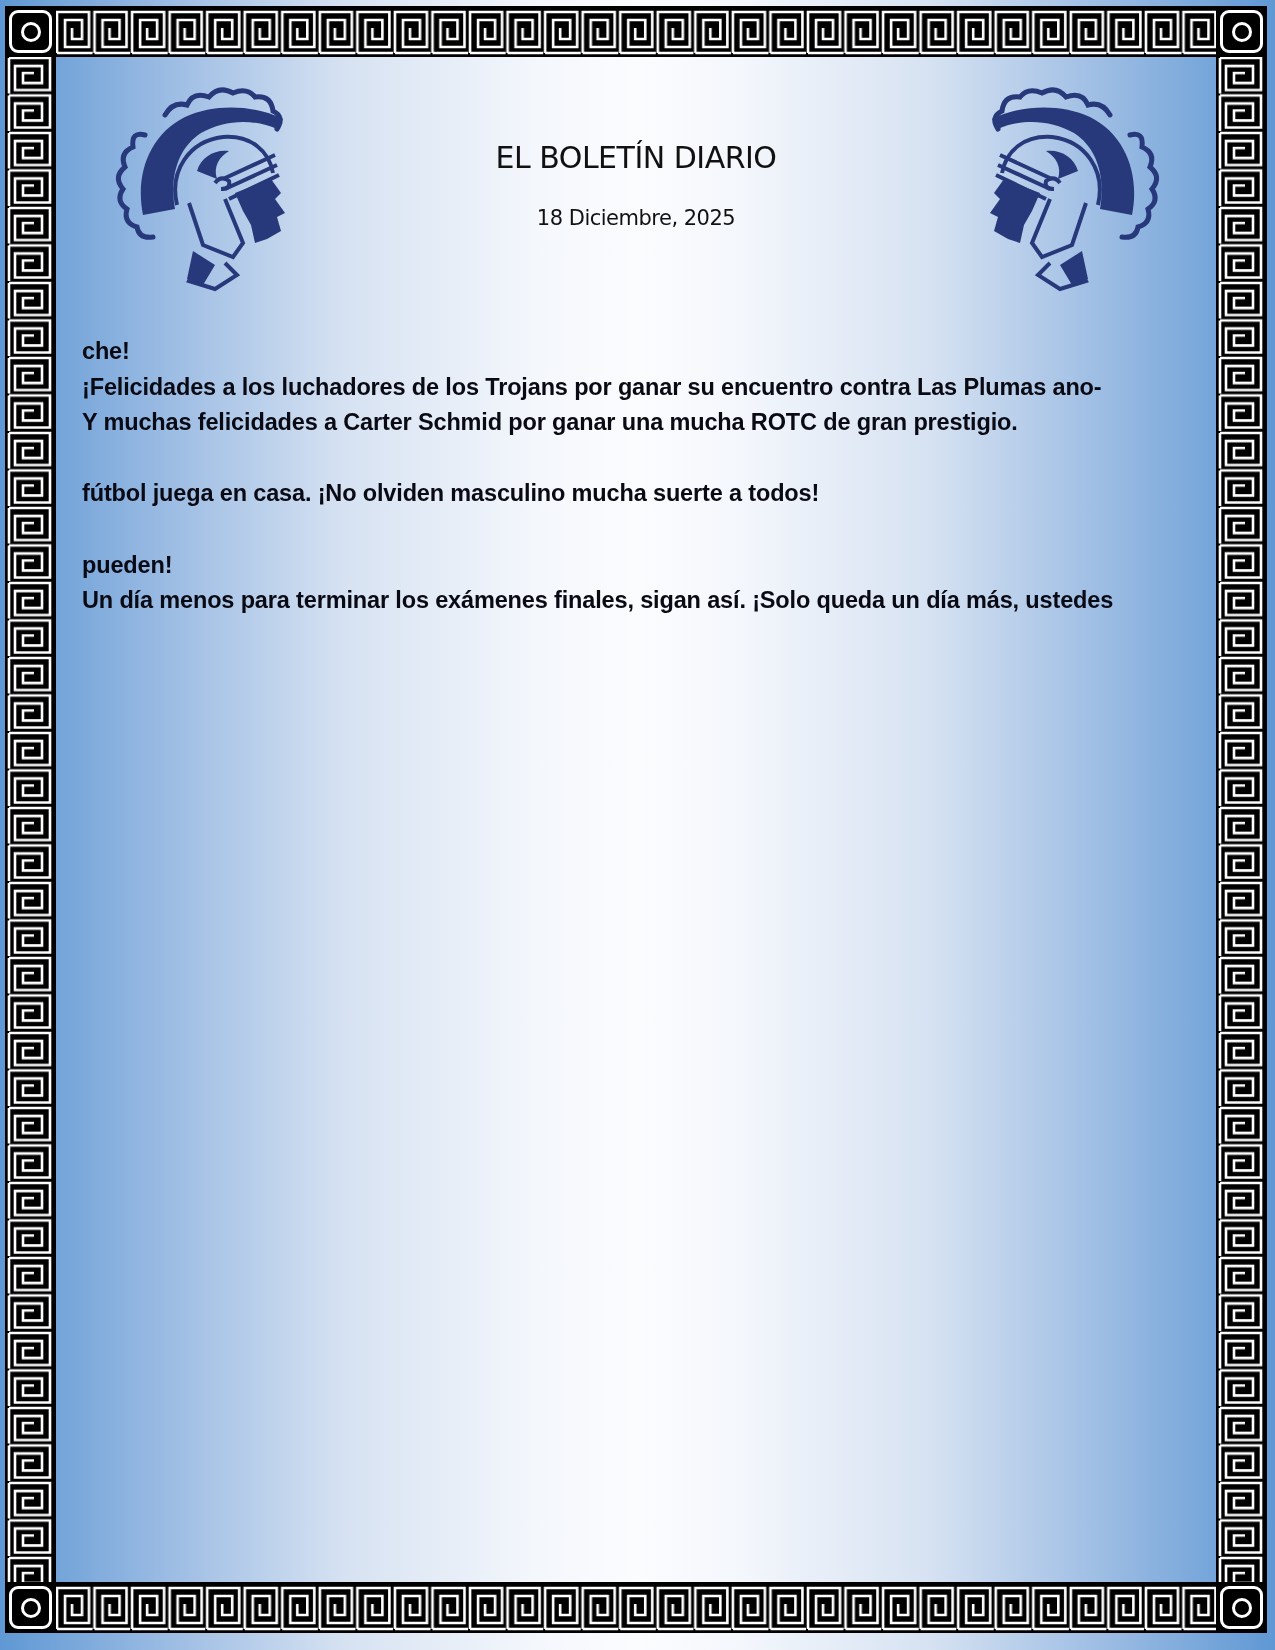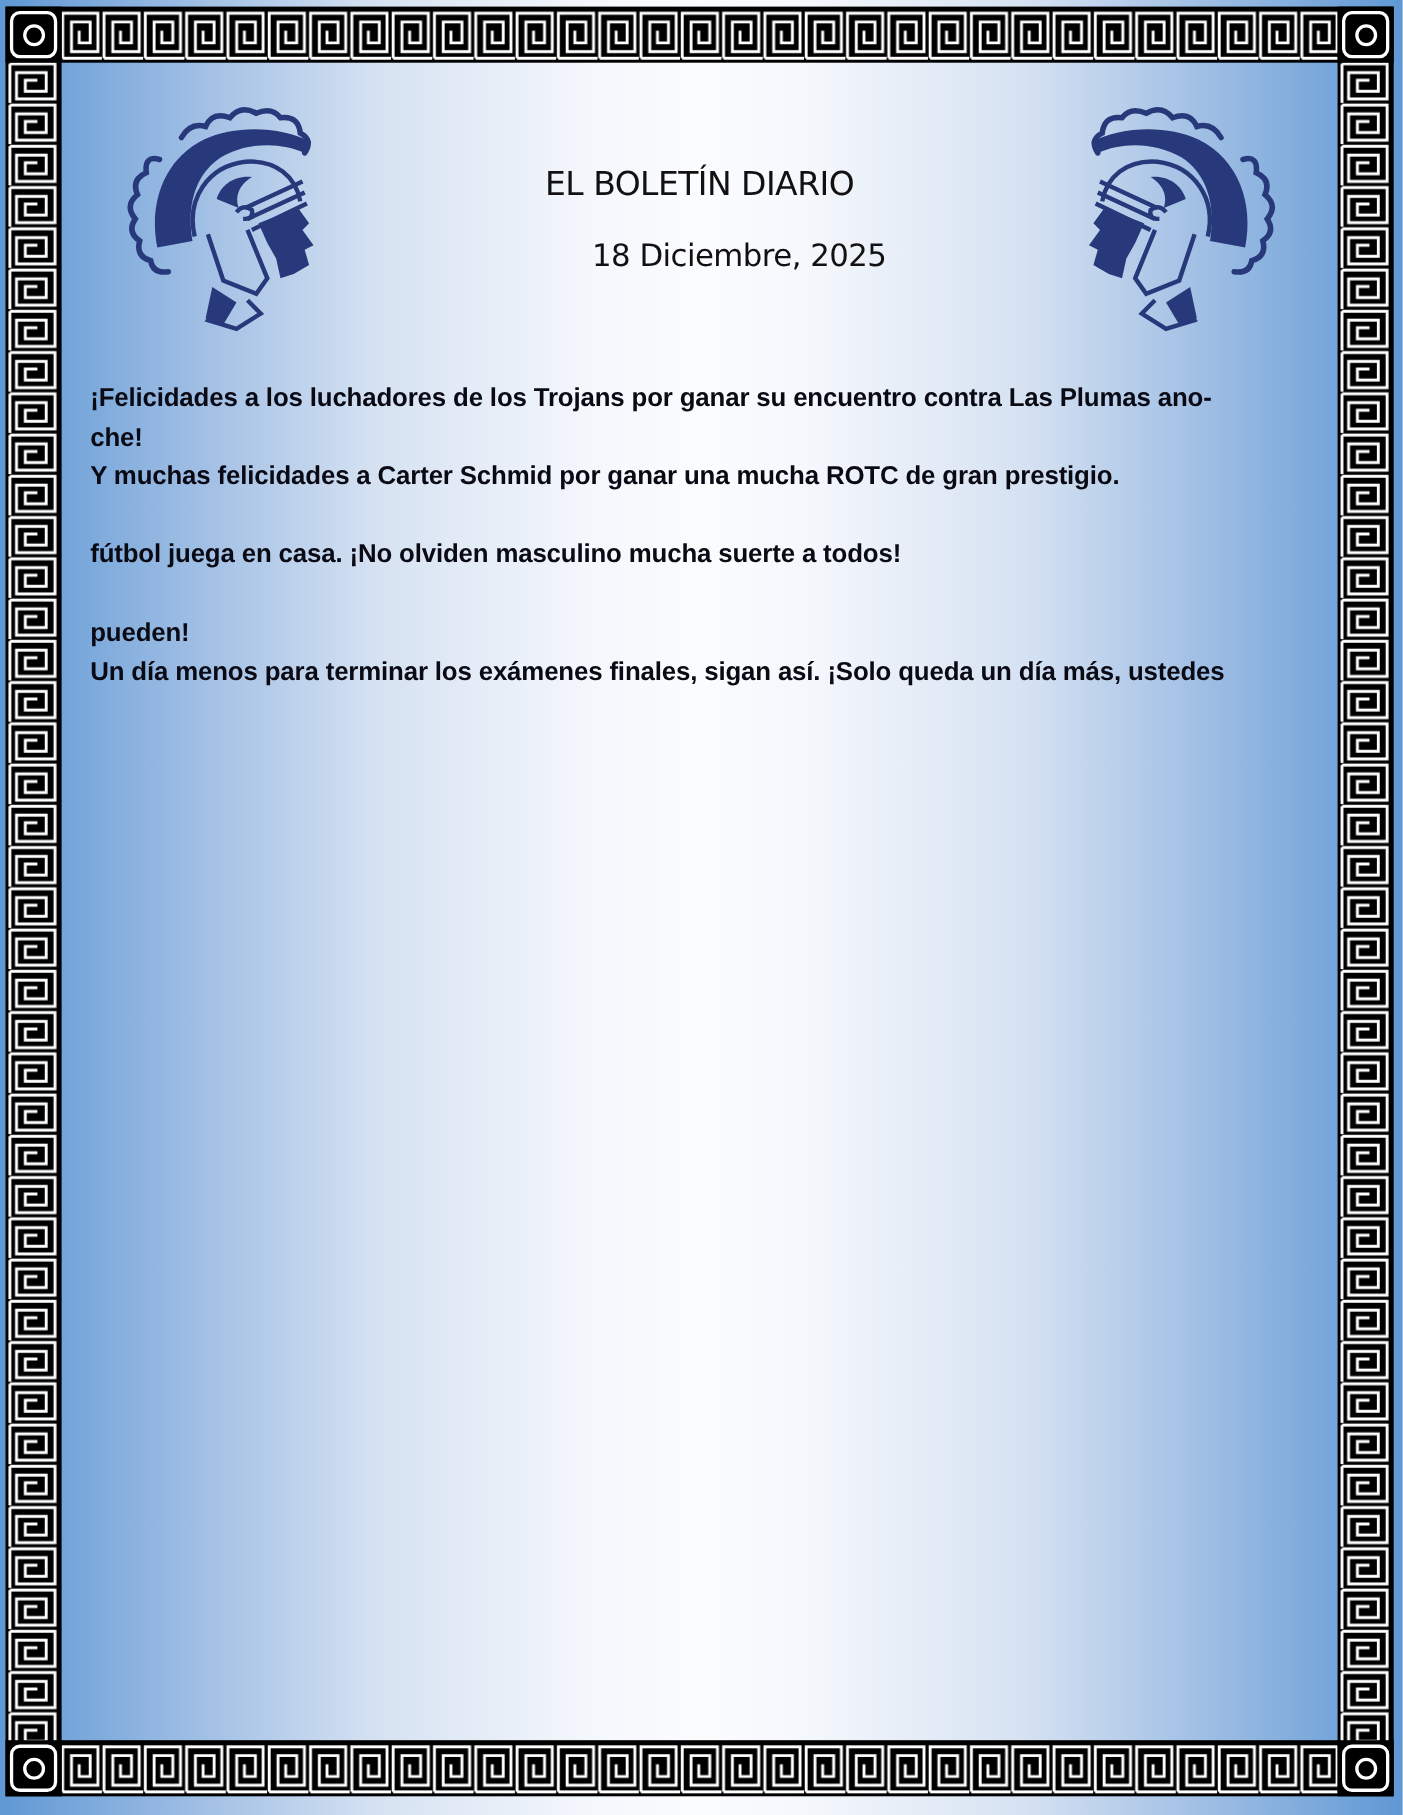--- a/index.html
+++ b/index.html
@@ -23,31 +23,31 @@
     .corner {
       position: absolute; width: 43px; height: 43px; box-sizing: border-box;
       border: 3px solid #fff; border-radius: 9px; background: #000;
       display: flex; align-items: center; justify-content: center;
     }
     .corner .ring {
       width: 20px; height: 20px; box-sizing: border-box;
       border: 3px solid #fff; border-radius: 50%;
     }
     .content {
-      position: absolute; left: 56px; top: 57px; width: 1076px; height: 1525px;
+      position: absolute; left: 56px; top: 47px; width: 1076px; height: 1525px;
     }
     .logo { position: absolute; }
     .logo-left { left: 49px; top: 28px; width: 205px; height: 220px; }
     .logo-right { left: 909px; top: 28px; width: 205px; height: 220px; }
     .title-block {
       position: absolute; left: 0; width: 1160px; text-align: center; color: #111;
       font-family: "DejaVu Sans", "Liberation Sans", sans-serif;
     }
     .title { top: 93px; font-size: 30px; letter-spacing: -0.5px; }
-    .date { top: 159px; font-size: 28px; letter-spacing: -0.5px; margin-left: 36px; }
+    .date { top: 159px; font-size: 21px; letter-spacing: -0.5px; }
     .body-text {
       position: absolute; left: 26px; top: 287px; width: 1130px;
       font-weight: bold; font-size: 23.5px; line-height: 35.6px; color: #0a0a14;
       font-family: "Liberation Sans", "DejaVu Sans", sans-serif;
       letter-spacing: -0.15px;
     }
     .body-text p { margin: 0 0 35.6px 0; }
     .body-text .line { display: block; white-space: nowrap; }
   </style>
 </head>
@@ -138,22 +138,22 @@
       <path fill="none" stroke="#27397a" stroke-width="4" d="M96,184 L84,206 L110,214 L132,200 L120,188"></path>
       <path fill="#27397a" d="M88,176 L110,190 L98,210 L82,204 Z"></path>
     </g>
   </svg>
 
   <div class="title-block title">EL BOLETÍN DIARIO</div>
   <div class="title-block date">18 Diciembre, 2025</div>
 
   <div class="body-text">
     <p>
+      <span class="line">che!</span>
       <span class="line">¡Felicidades a los luchadores de los Trojans por ganar su encuentro contra Las Plumas ano-</span>
-      <span class="line">che!</span>
       <span class="line">Y muchas felicidades a Carter Schmid por ganar una mucha ROTC de gran prestigio.</span>
     </p>
     <p>
     </p>
     <p>
       <span class="line">fútbol juega en casa. ¡No olviden masculino mucha suerte a todos!</span>
     </p>
     <p>
       <span class="line">pueden!</span>
       <span class="line">Un día menos para terminar los exámenes finales, sigan así. ¡Solo queda un día más, ustedes</span>

